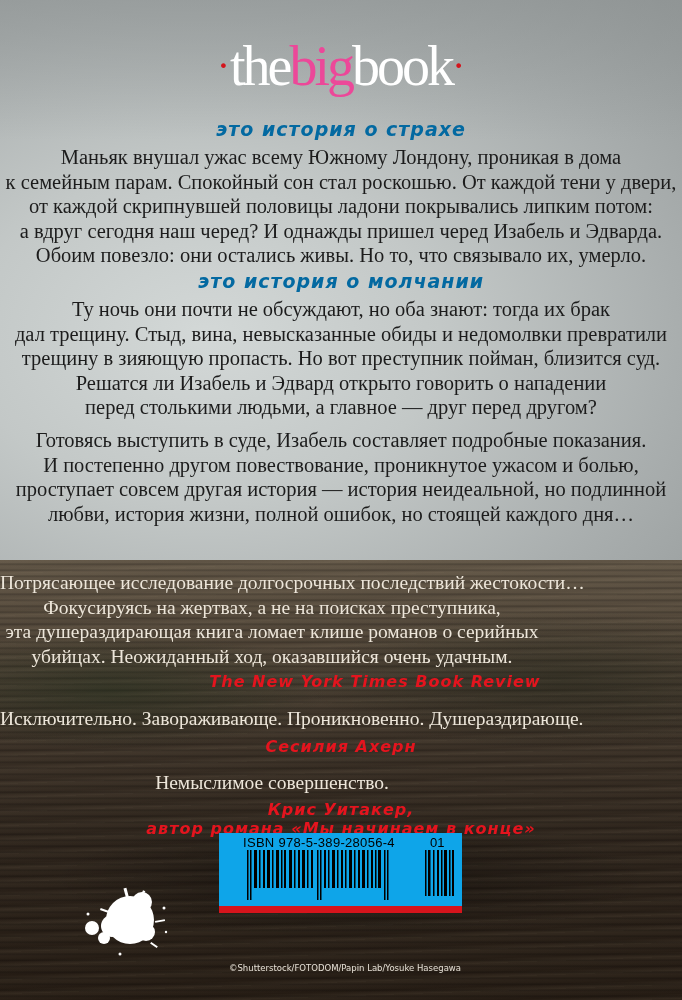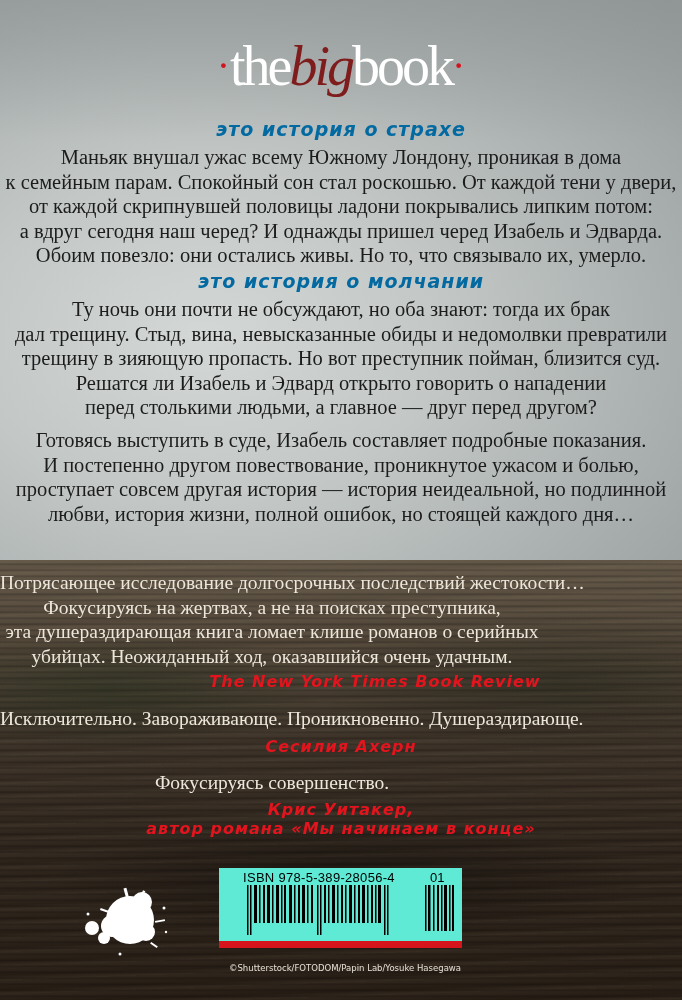--- a/index.html
+++ b/index.html
@@ -29,21 +29,21 @@
         radial-gradient(ellipse 220px 60px at 110px 130px, rgba(20,40,20,0.35), rgba(0,0,0,0)),
         radial-gradient(ellipse 260px 70px at 560px 120px, rgba(10,20,10,0.3), rgba(0,0,0,0)),
         radial-gradient(ellipse 300px 60px at 350px 320px, rgba(0,0,0,0.35), rgba(0,0,0,0));
     }
     .logo {
       position: absolute; left: 0; width: 682px; top: 38px; text-align: center;
       font-family: "Liberation Serif", "DejaVu Serif", serif; font-size: 56px;
       letter-spacing: -3px; line-height: 1; color: #ffffff;
     }
     .logo .dot { color: #d4141c; font-size: 40px; vertical-align: 6px; letter-spacing: 0; }
-    .logo .big { color: #7f1d1d; font-style: italic; }
+    .logo .big { color: #ec4899; }
     .heading {
       position: absolute; left: 0; width: 682px; text-align: center;
       font-family: "DejaVu Sans", sans-serif; font-weight: bold; font-style: italic;
       font-size: 19px; color: #0369a1; letter-spacing: 1px; text-transform: lowercase;
     }
     .para {
       position: absolute; left: 0; width: 682px; text-align: center;
       font-size: 20.5px; line-height: 24.5px; color: #1c1c1c;
     }
     .para div { white-space: nowrap; }
@@ -51,22 +51,22 @@
       position: absolute; left: 0; width: 544px; text-align: center;
       font-size: 19.5px; line-height: 24.5px; color: #ede6da;
     }
     .quote div { white-space: nowrap; }
     .credit {
       position: absolute; left: 0; width: 682px; text-align: center;
       font-family: "DejaVu Sans", sans-serif; font-weight: bold; font-style: italic;
       font-size: 16px; color: #e4141e; line-height: 19px; letter-spacing: 1px;
     }
     .barcode {
-      position: absolute; left: 219px; top: 868px; width: 243px; height: 80px;
-      background: #5eead4;
+      position: absolute; left: 219px; top: 833px; width: 243px; height: 80px;
+      background: #0ea5e9;
     }
     .barcode .redline { position: absolute; left: 0; right: 0; bottom: 0; height: 7px; background: #d6141c; }
     .barcode .isbn-top {
       position: absolute; left: 24px; top: 2px; font-family: "Liberation Sans", sans-serif;
       font-size: 13px; color: #000; letter-spacing: 0.3px;
     }
     .barcode .addon-top {
       position: absolute; left: 211px; top: 2px; font-family: "Liberation Sans", sans-serif;
       font-size: 13px; color: #000;
     }
@@ -130,21 +130,21 @@
   </div>
 
   <div class="quote" style="top:707px;">
     <div>Исключительно. Завораживающе. Проникновенно. Душераздирающе.</div>
   </div>
   <div class="credit" style="top:737px;">
     <div>Сесилия Ахерн</div>
   </div>
 
   <div class="quote" style="top:771px;">
-    <div>Фокусируясь совершенство.</div>
+    <div>Немыслимое совершенство.</div>
   </div>
   <div class="credit" style="top:800px;">
     <div>Крис Уитакер,</div>
     <div>автор романа «Мы начинаем в конце»</div>
   </div>
 
   <svg class="splash" width="90" height="100" viewBox="0 0 90 100">
     <g fill="#ffffff">
       <circle cx="50" cy="60" r="24"></circle>
       <circle cx="32" cy="66" r="11"></circle>

